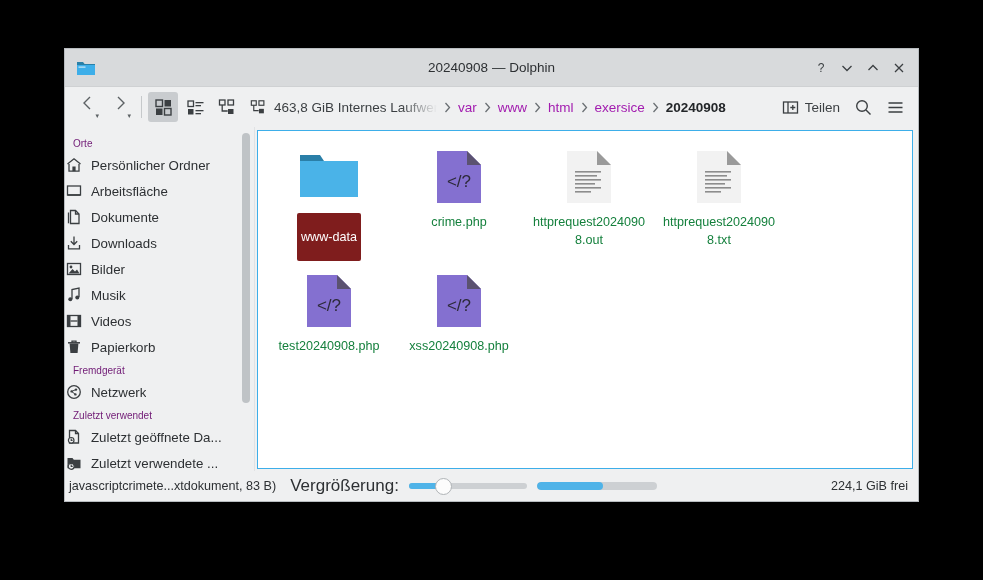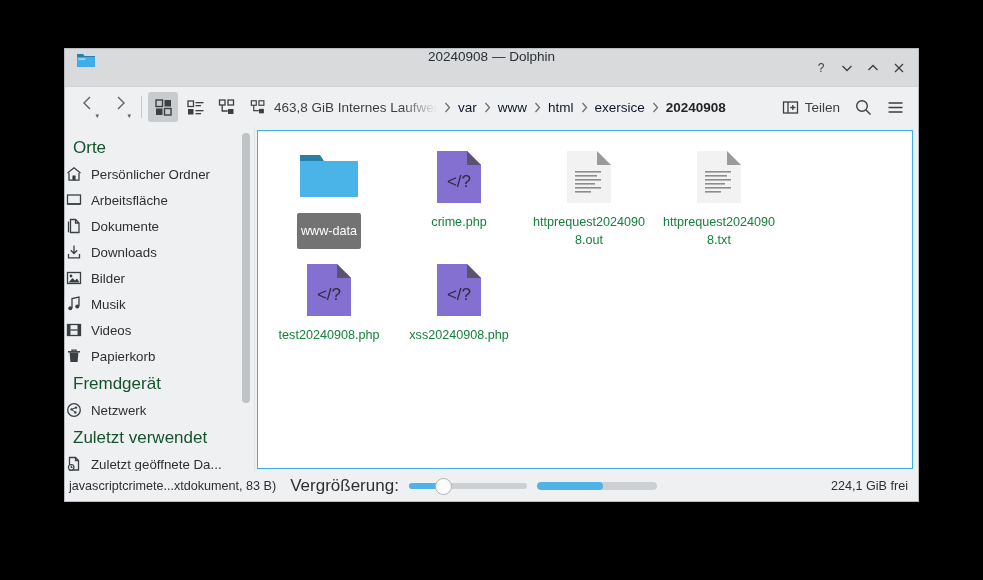--- a/index.html
+++ b/index.html
@@ -27,20 +27,21 @@
     box-sizing: border-box;
     display: flex;
     flex-direction: column;
   }
 
   
   .titlebar {
     height: 37px;
     background: #d8dadc;
     display: flex;
+    align-items: center;
     position: relative;
     flex: 0 0 auto;
     border-bottom: 1px solid #cfd1d3;
   }
   .titlebar-icon {
     margin-left: 10px;
     width: 22px; height: 22px;
     display: flex; align-items: center; justify-content: center;
   }
   .titlebar-title {
@@ -114,21 +115,21 @@
     overflow: hidden;
     flex: 1 1 auto;
     min-width: 0;
   }
   .crumb-root-icon {
     margin-right: 7px;
     display: flex; align-items: center;
   }
   .crumb {
     font-size: 13.5px;
-    color: #0f172a;
+    color: #a21caf;
     white-space: nowrap;
   }
   .crumb.faded {
     color: #3b3f42;
     -webkit-mask-image: linear-gradient(to right, #000 78%, transparent 100%);
     mask-image: linear-gradient(to right, #000 78%, transparent 100%);
     max-width: 163px;
     overflow: hidden;
   }
   .crumb.current {
@@ -179,22 +180,22 @@
   .sidebar {
     width: 190px;
     flex: 0 0 190px;
     background: #eff0f1;
     position: relative;
     overflow: hidden;
     padding-top: 6px;
     box-sizing: border-box;
   }
   .sb-group {
-    font-size: 17px;
-    color: #14532d;
+    font-size: 10px;
+    color: #701a75;
     padding: 5px 0 3px 8px;
   }
   .sb-item {
     display: flex;
     align-items: center;
     height: 26px;
     padding-left: 0;
     gap: 9px;
   }
   .sb-icon {
@@ -265,24 +266,24 @@
   .fname {
     margin-top: 6px;
     font-size: 12.6px;
     color: #15803d;
     text-align: center;
     line-height: 1.45;
     width: 122px;
     word-break: break-all;
   }
   .fname.selected {
-    background: #737373;
+    background: #7f1d1d;
     color: #ffffff;
     width: auto;
-    padding: 9px 4px;
+    padding: 15px 4px;
     border-radius: 2px;
   }
   .plus-badge {
     position: absolute;
     left: 2px; top: 2px;
     width: 22px; height: 22px;
     background: #e3e5e7;
     border-radius: 3px;
     display: flex; align-items: center; justify-content: center;
     z-index: 3;

